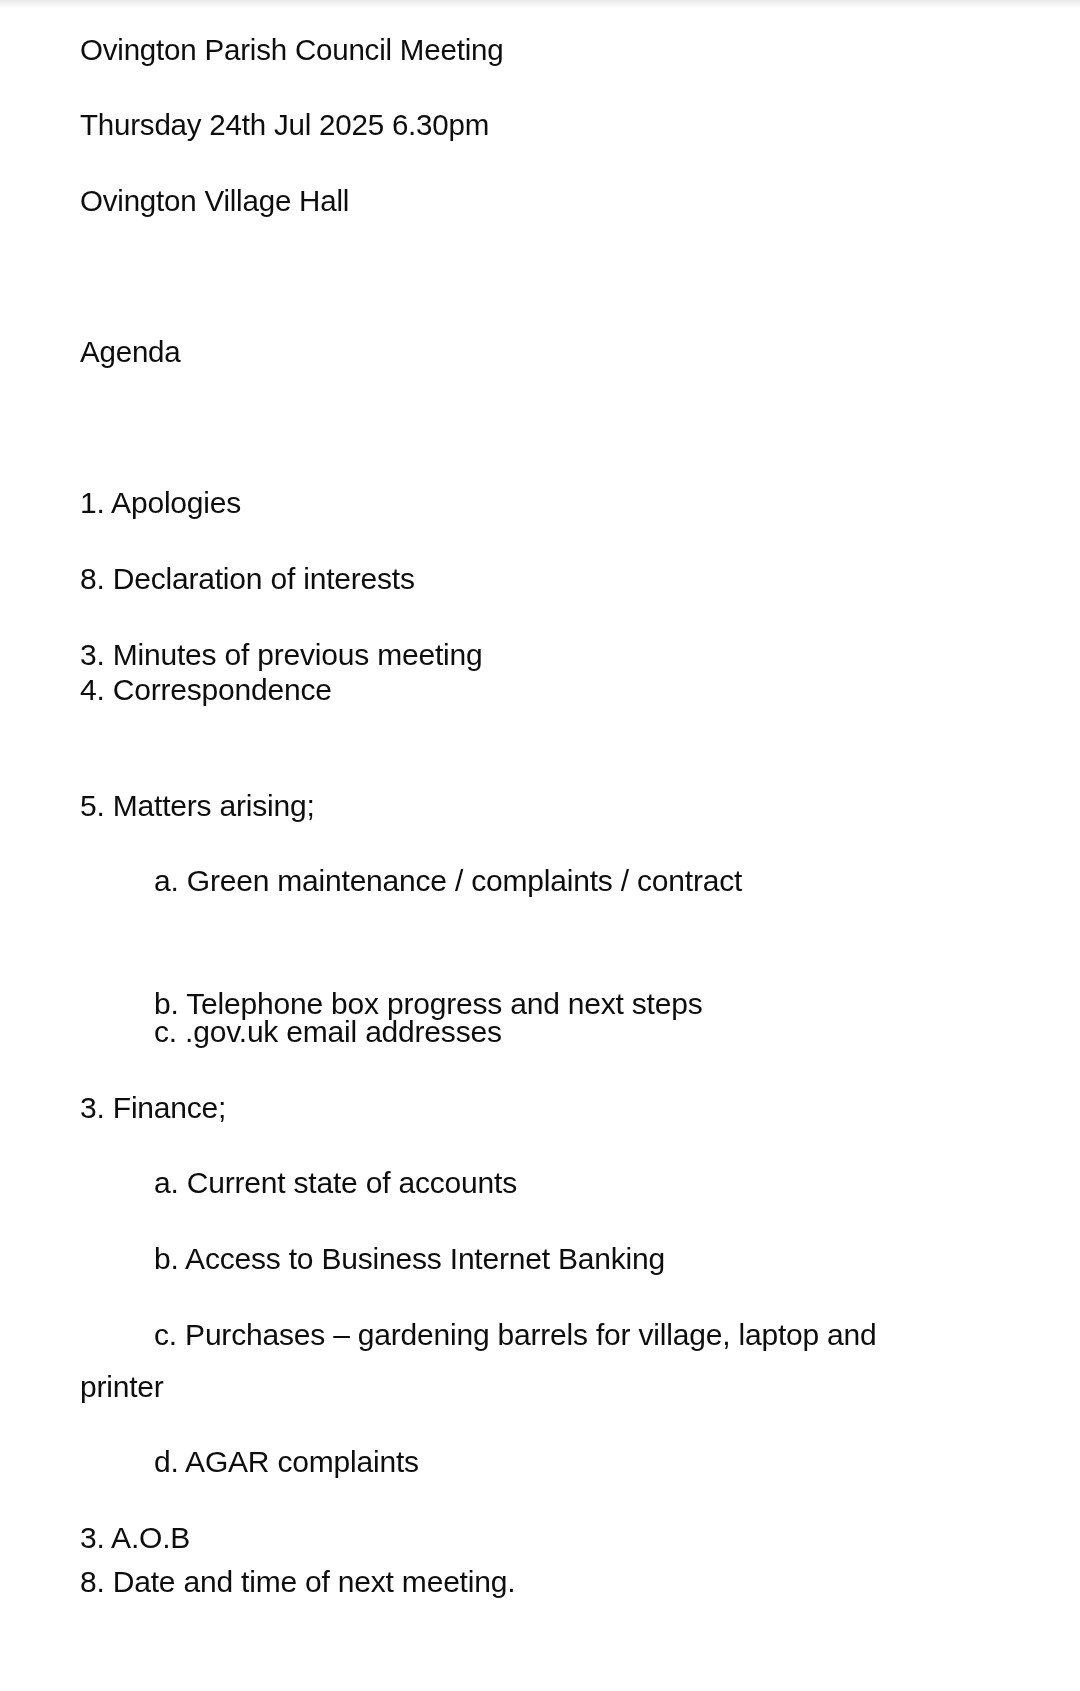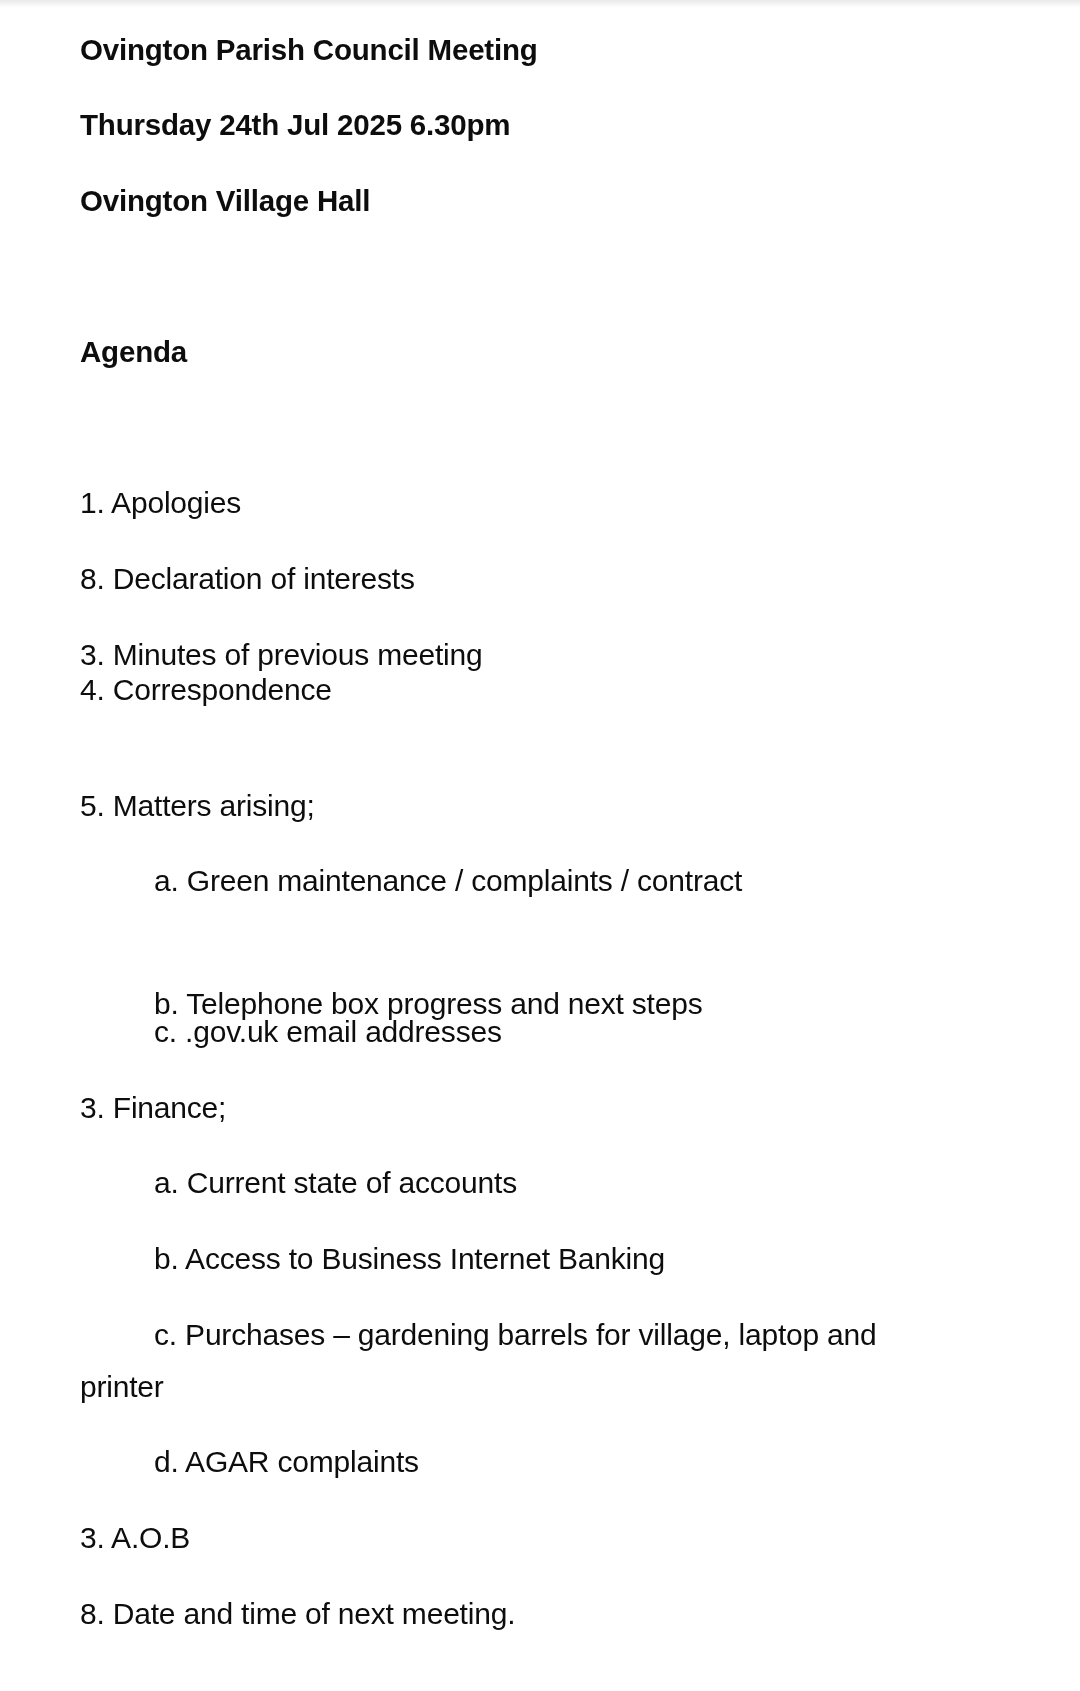--- a/index.html
+++ b/index.html
@@ -8,21 +8,21 @@
     font-family: "Liberation Sans", "DejaVu Sans", sans-serif; color: #0d0d0d;
   }
   .topshade {
     position: absolute; left: 0; top: 0; width: 1080px; height: 8px;
     background: linear-gradient(#e9e9e9, #ffffff);
   }
   .line {
     position: absolute; white-space: nowrap; font-size: 30px; line-height: 36px;
     letter-spacing: -0.2px;
   }
-  .bold { font-weight: bold; font-size: 29.5px; text-align: right; }
+  .bold { font-weight: normal; font-size: 29.5px; text-align: right; }
   .l1 { left: 80px; }
   .l2 { left: 154px; }
 </style>
 </head>
 <body>
 
 <div class="topshade"></div>
 
 <div class="line bold l1" style="top:32px">Ovington Parish Council Meeting</div>
 <div class="line bold l1" style="top:107px">Thursday 24th Jul 2025 6.30pm</div>
@@ -38,13 +38,13 @@
 <div class="line l2" style="top:863px">a. Green maintenance / complaints / contract</div>
 <div class="line l2" style="top:986px">b. Telephone box progress and next steps</div>
 <div class="line l2" style="top:1014px">c. .gov.uk email addresses</div>
 <div class="line l1" style="top:1090px">3. Finance;</div>
 <div class="line l2" style="top:1165px">a. Current state of accounts</div>
 <div class="line l2" style="top:1241px">b. Access to Business Internet Banking</div>
 <div class="line l2" style="top:1317px">c. Purchases – gardening barrels for village, laptop and</div>
 <div class="line l1" style="top:1369px">printer</div>
 <div class="line l2" style="top:1444px">d. AGAR complaints</div>
 <div class="line l1" style="top:1520px">3. A.O.B</div>
-<div class="line l1" style="top:1596px">8. Date and time of next meeting.</div>
+<div class="line l1" style="top:1564px">8. Date and time of next meeting.</div>
 
 </body></html>

